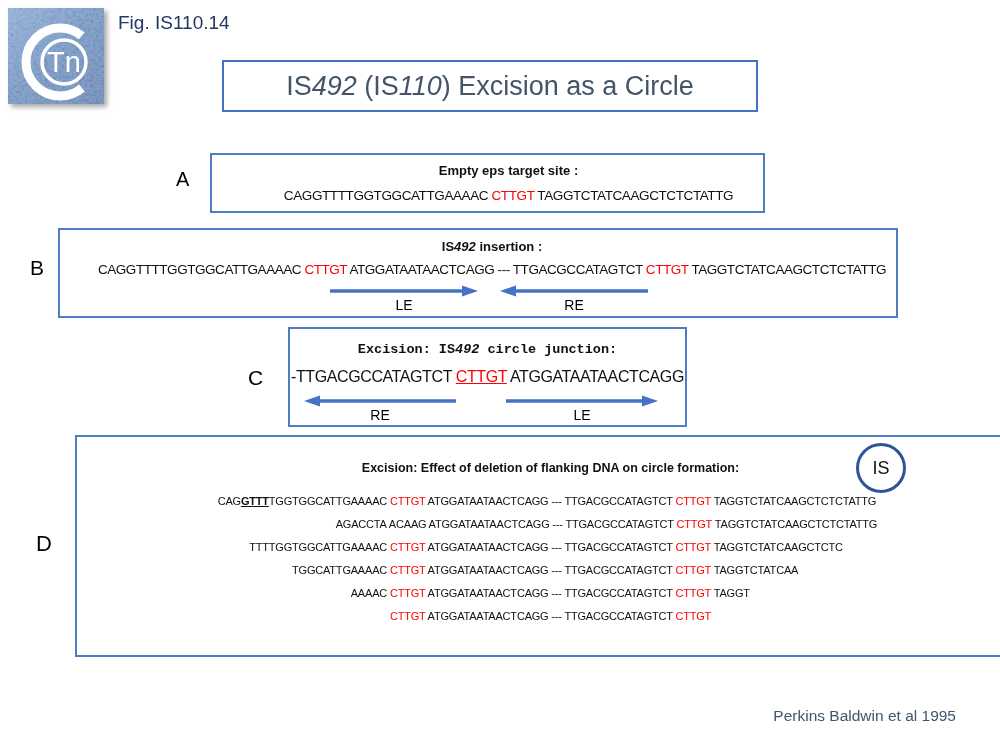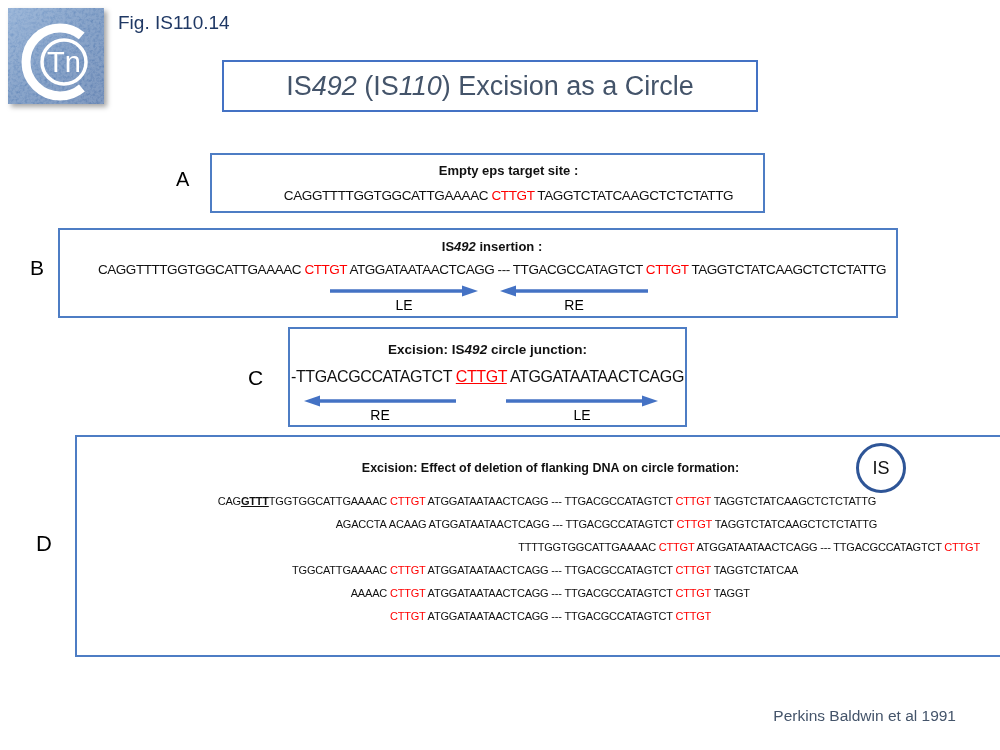--- a/index.html
+++ b/index.html
@@ -27,21 +27,21 @@
   .seq{text-align:center;white-space:pre;font-size:13.5px;letter-spacing:-0.4px;}
   .seq .red{color:#FF0000;}
   .seq .ru{color:#FF0000;text-decoration:underline;}
 
   .panel-a .panel-heading{margin-top:8px;}
   .panel-a .seq{margin-top:10px;}
 
   .panel-b .panel-heading{margin-top:9px;}
   .panel-b .seq{margin-top:8px;letter-spacing:-0.45px;}
 
-  .panel-c .panel-heading{margin-top:13px;font-size:13.5px;}
+  .panel-c .panel-heading{margin-top:13px;font-size:13.5px;font-family:Liberation Mono, monospace;}
   .panel-c .seq{margin-top:11px;font-size:16px;}
 
   .side-label{font-size:21px;color:#000;}
 
   .edge-label{position:absolute;text-align:center;font-size:14px;color:#000;}
   .arrow{position:absolute;height:12px;}
   .arrow svg{display:block;}
 
   
   .panel-d .panel-heading{margin-top:24px;font-size:12.5px;}
@@ -136,20 +136,20 @@
 
 <div class="abs side-label" style="left:36px;top:531px;font-size:22px;">D</div>
 <div class="abs panel panel-d">
   <div class="panel-heading">Excision: Effect of deletion of flanking DNA on circle formation:</div>
   <div class="is-circle">
       <span>IS</span>
     </div>
   <div class="d-rows" id="d-rows">
       <div class="d-row"><span class="fl"><span>CAG</span><span class="bu">GTTT</span><span>TGGTGGCATTGAAAAC </span></span><span class="core"><span class="red">CTTGT</span><span> ATGGATAATAACTCAGG --- TTGACGCCATAGTCT </span><span class="red">CTTGT</span></span><span class="fr"><span> TAGGTCTATCAAGCTCTCTATTG</span></span><span class="sign">+</span></div>
       <div class="d-row"><span class="fl"><span>AGACCTA </span></span><span class="core"><span>ACAAG</span><span> ATGGATAATAACTCAGG --- TTGACGCCATAGTCT </span><span class="red">CTTGT</span></span><span class="fr"><span> TAGGTCTATCAAGCTCTCTATTG</span></span><span class="sign">−</span></div>
-      <div class="d-row"><span class="fl"><span>TTTTGGTGGCATTGAAAAC </span></span><span class="core"><span class="red">CTTGT</span><span> ATGGATAATAACTCAGG --- TTGACGCCATAGTCT </span><span class="red">CTTGT</span></span><span class="sign">+</span></div>
+      <div class="d-row"><span class="fl"><span>TTTTGGTGGCATTGAAAAC </span></span><span class="core"><span class="red">CTTGT</span><span> ATGGATAATAACTCAGG --- TTGACGCCATAGTCT </span><span class="red">CTTGT</span></span><span class="fr"><span> TAGGTCTATCAAGCTCTC</span></span><span class="sign">+</span></div>
       <div class="d-row"><span class="fl"><span>TGGCATTGAAAAC </span></span><span class="core"><span class="red">CTTGT</span><span> ATGGATAATAACTCAGG --- TTGACGCCATAGTCT </span><span class="red">CTTGT</span></span><span class="fr"><span> TAGGTCTATCAA</span></span><span class="sign">+</span></div>
       <div class="d-row"><span class="fl"><span>AAAAC </span></span><span class="core"><span class="red">CTTGT</span><span> ATGGATAATAACTCAGG --- TTGACGCCATAGTCT </span><span class="red">CTTGT</span></span><span class="fr"><span> TAGGT</span></span><span class="sign">+</span></div>
       <div class="d-row"><span class="fl"></span><span class="core"><span class="red">CTTGT</span><span> ATGGATAATAACTCAGG --- TTGACGCCATAGTCT </span><span class="red">CTTGT</span></span><span class="fr"></span><span class="sign">−</span></div>
     </div>
 </div>
 
-<div class="abs citation">Perkins Baldwin et al 1991</div>
+<div class="abs citation">Perkins Baldwin et al 1995</div>
 
 </body></html>

